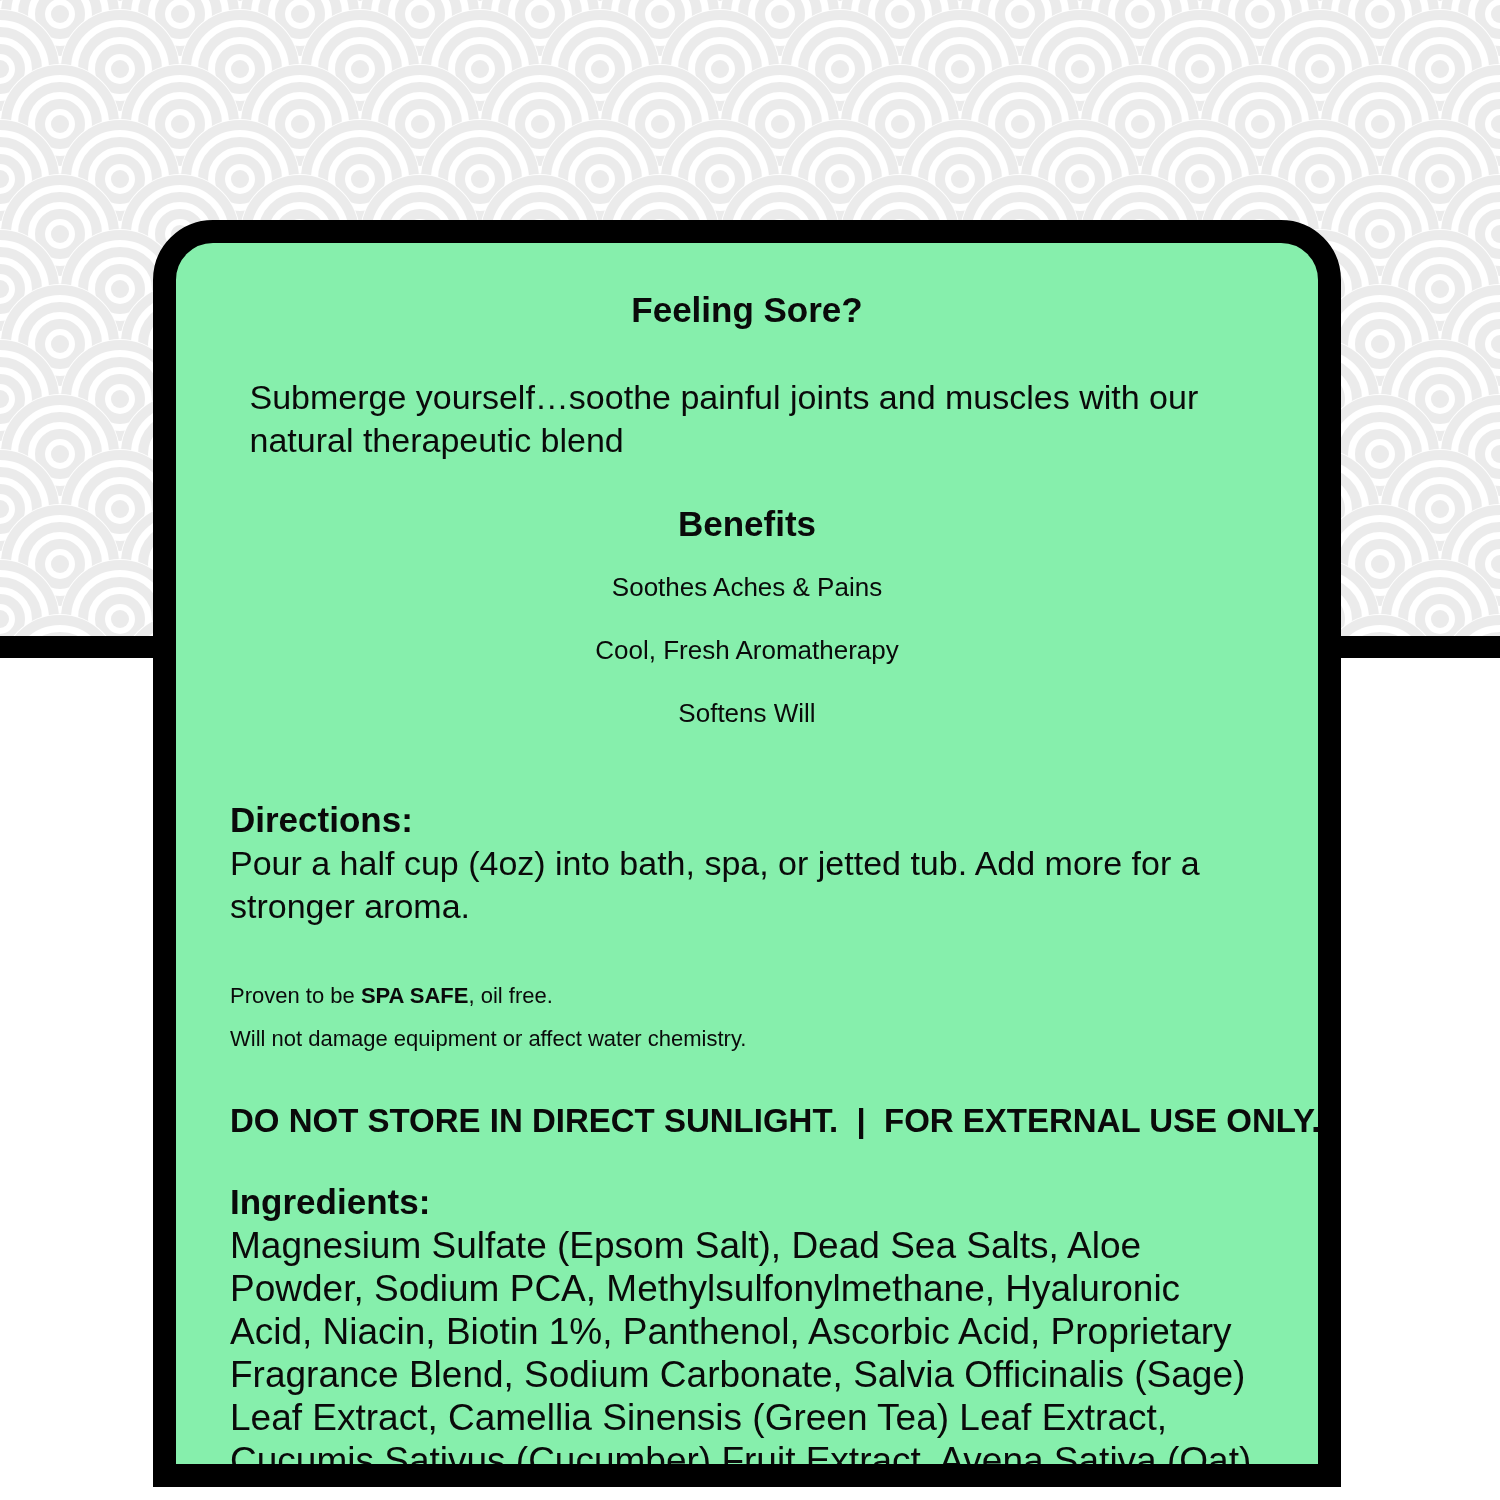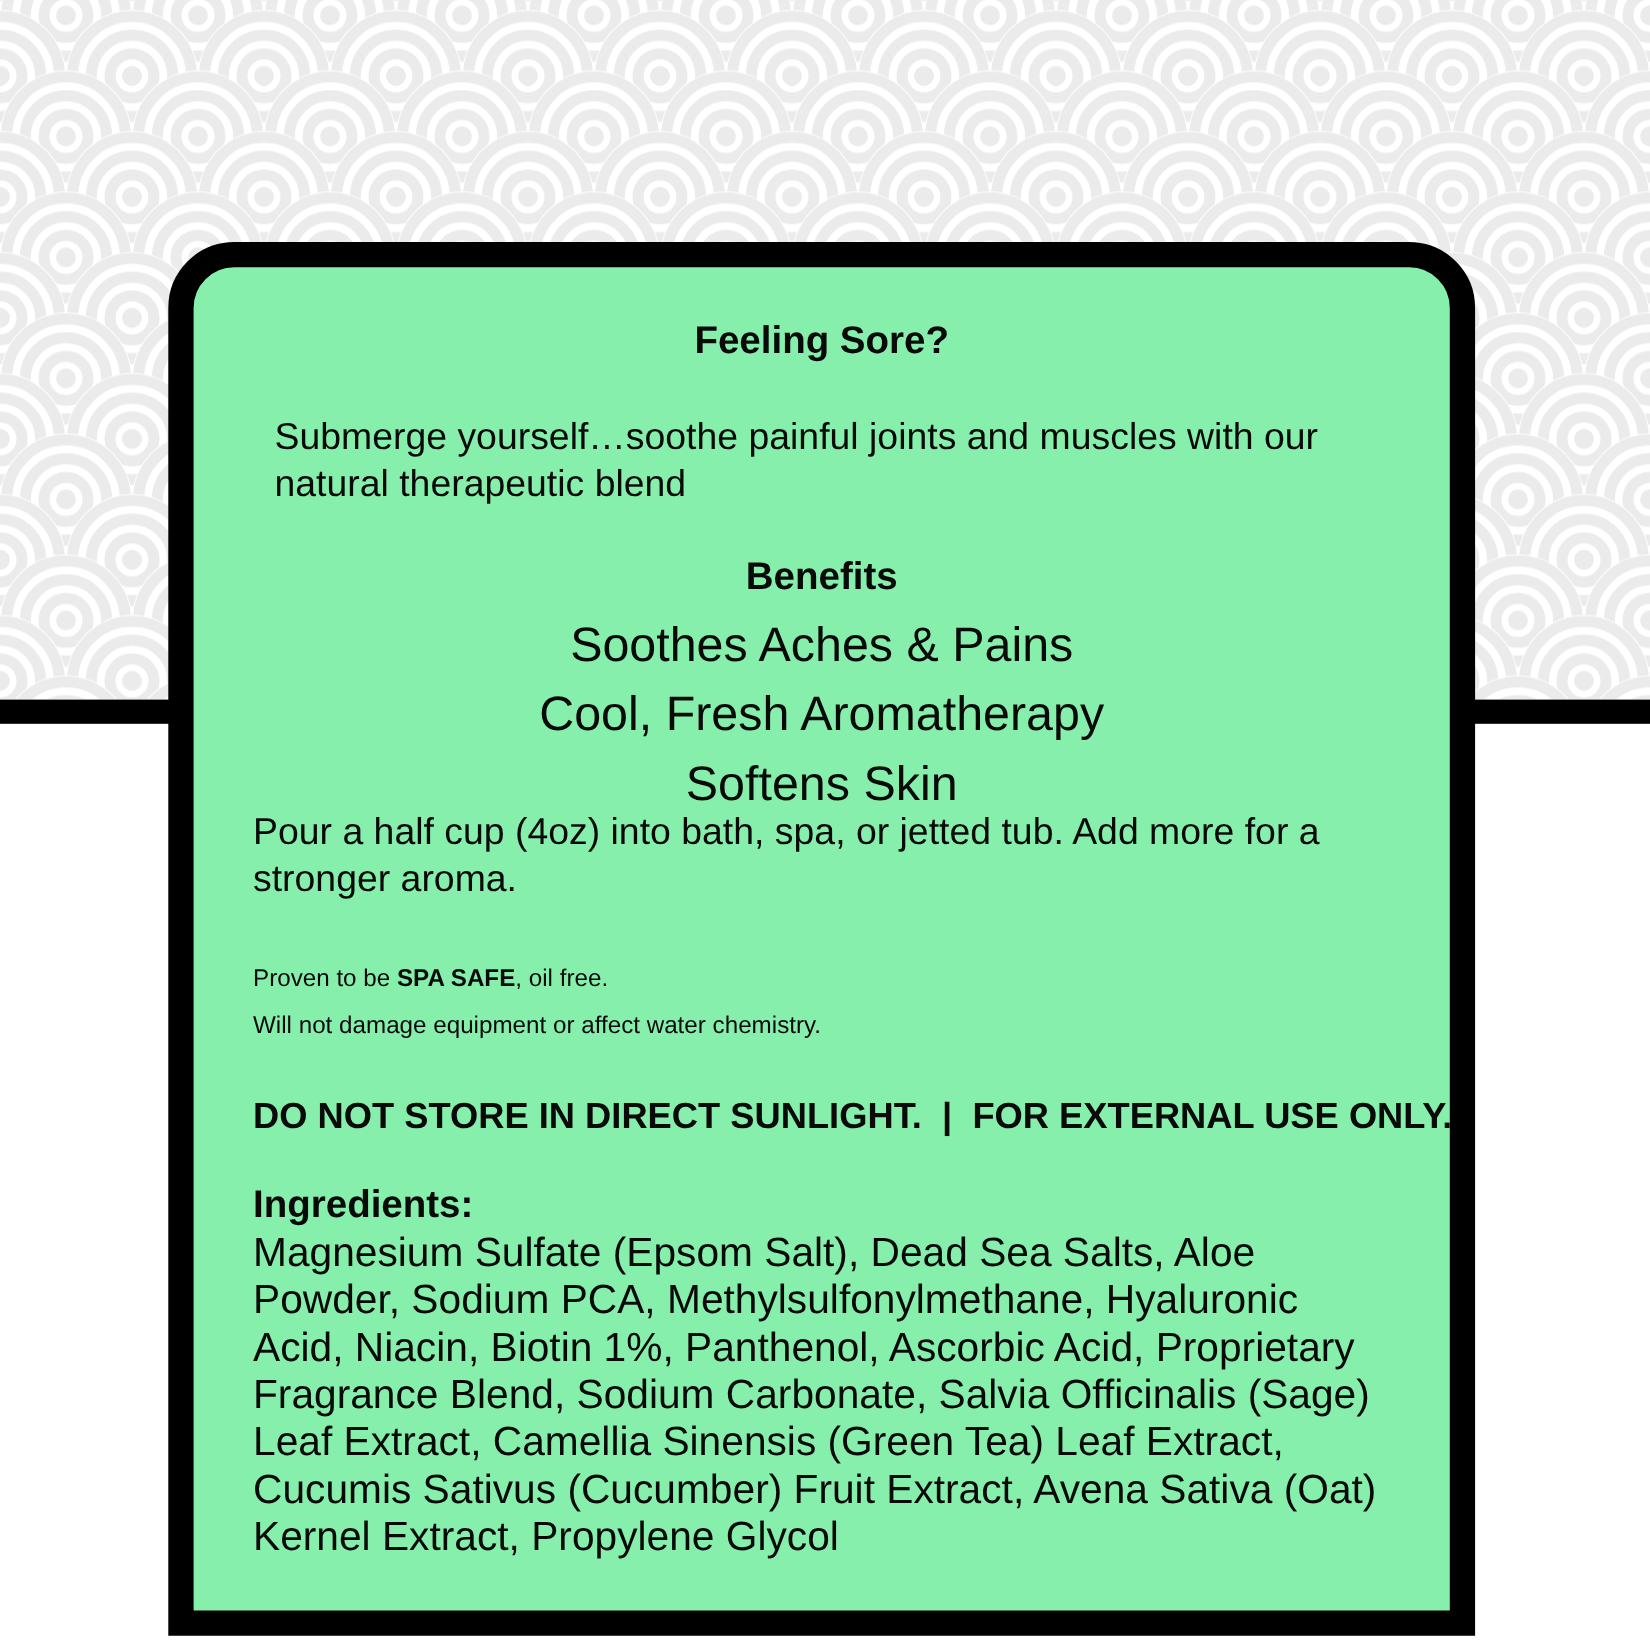--- a/index.html
+++ b/index.html
@@ -71,21 +71,21 @@
   }
   .benefits-heading {
     margin: 41px 0 0 0;
     font-size: 35px;
     font-weight: bold;
     line-height: 42px;
     text-align: center;
   }
   .benefit-item {
     margin: 21px 0 0 0;
-    font-size: 44px;
+    font-size: 26px;
     line-height: 42px;
     text-align: center;
   }
   .section-heading {
     margin: 65px 0 0 0;
     font-size: 35px;
     font-weight: bold;
     line-height: 42px;
     text-align: left;
   }
@@ -159,22 +159,23 @@
 <div class="label-panel">
   <div class="panel-content">
 
     <h1 class="headline">Feeling Sore?</h1>
 
     <p class="intro">Submerge yourself…soothe painful joints and muscles with our natural therapeutic blend</p>
 
     <h2 class="benefits-heading">Benefits</h2>
     <div class="benefit-item">Soothes Aches &amp; Pains</div>
     <div class="benefit-item">Cool, Fresh Aromatherapy</div>
-    <div class="benefit-item">Softens Skin</div>
+    <div class="benefit-item">Softens Will</div>
 
+    <h3 class="section-heading">Directions:</h3>
     <p class="directions-text">Pour a half cup (4oz) into bath, spa, or jetted tub. Add more for a stronger aroma.</p>
 
     <p class="spa-safe">
       <span>Proven to be </span><b>SPA SAFE</b><span>, oil free.</span><br>
       <span>Will not damage equipment or affect water chemistry.</span>
     </p>
 
     <p class="warning">DO NOT STORE IN DIRECT SUNLIGHT.&nbsp; | &nbsp;FOR EXTERNAL USE ONLY.</p>
 
     <h3 class="ingredients-heading">Ingredients:</h3>

